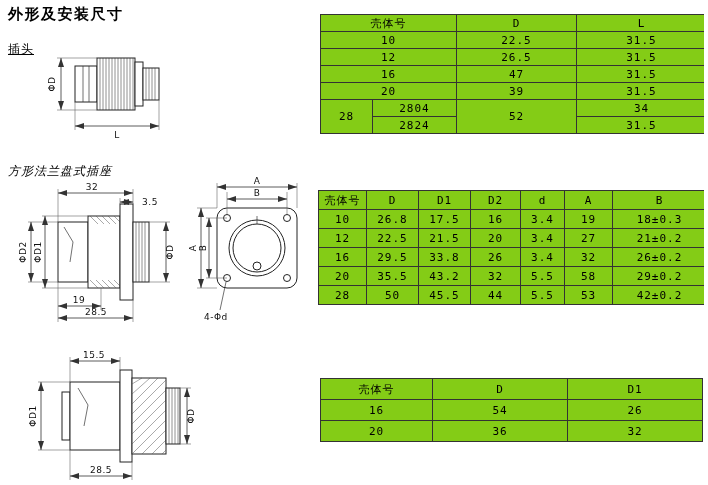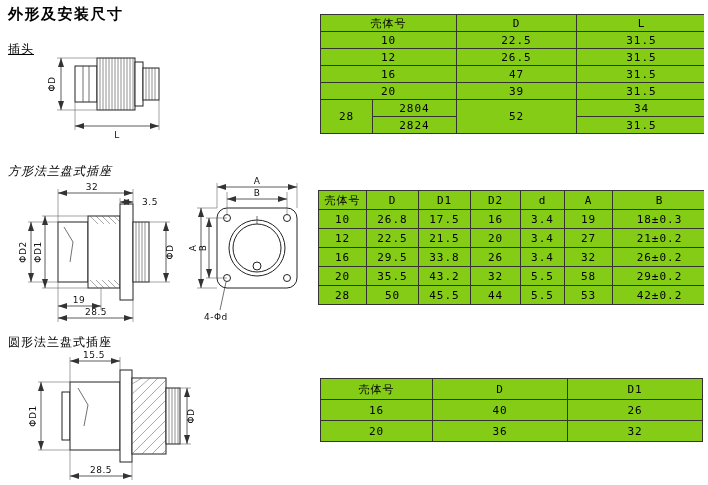--- a/index.html
+++ b/index.html
@@ -28,21 +28,20 @@
   #tbl-round td,#tbl-round th{height:20px;}
 </style>
 </head>
 <body>
 
 <div id="page">
 
   <div id="main-title">外形及安装尺寸</div>
   <div id="plug-label" class="sec-label">插头</div>
   <div id="square-label" class="sec-label">方形法兰盘式插座</div>
-  <div id="round-label" class="sec-label">圆形法兰盘式插座</div>
 
   <svg class="drawing" style="left:45px;top:42px" width="130" height="100" viewBox="0 0 130 100">
     <defs>
       <marker id="arrP" markerWidth="10" markerHeight="8" refX="9" refY="3" orient="auto-start-reverse" markerUnits="userSpaceOnUse">
           <path d="M0,0L9,3L0,6Z" fill="#333"></path>
         </marker>
     </defs>
     <g>
       <rect class="out" x="30" y="24" width="22" height="36"></rect>
       <line class="thin" x1="38" y1="24" x2="38" y2="60"></line>
@@ -334,21 +333,21 @@
         <col style="width:135px">
       </colgroup>
     <tbody>
       <tr>
         <th>壳体号</th>
         <th>D</th>
         <th>D1</th>
       </tr>
       <tr>
         <td>16</td>
-        <td>40</td>
+        <td>54</td>
         <td>26</td>
       </tr>
       <tr>
         <td>20</td>
         <td>36</td>
         <td>32</td>
       </tr>
     </tbody>
   </table>
 

